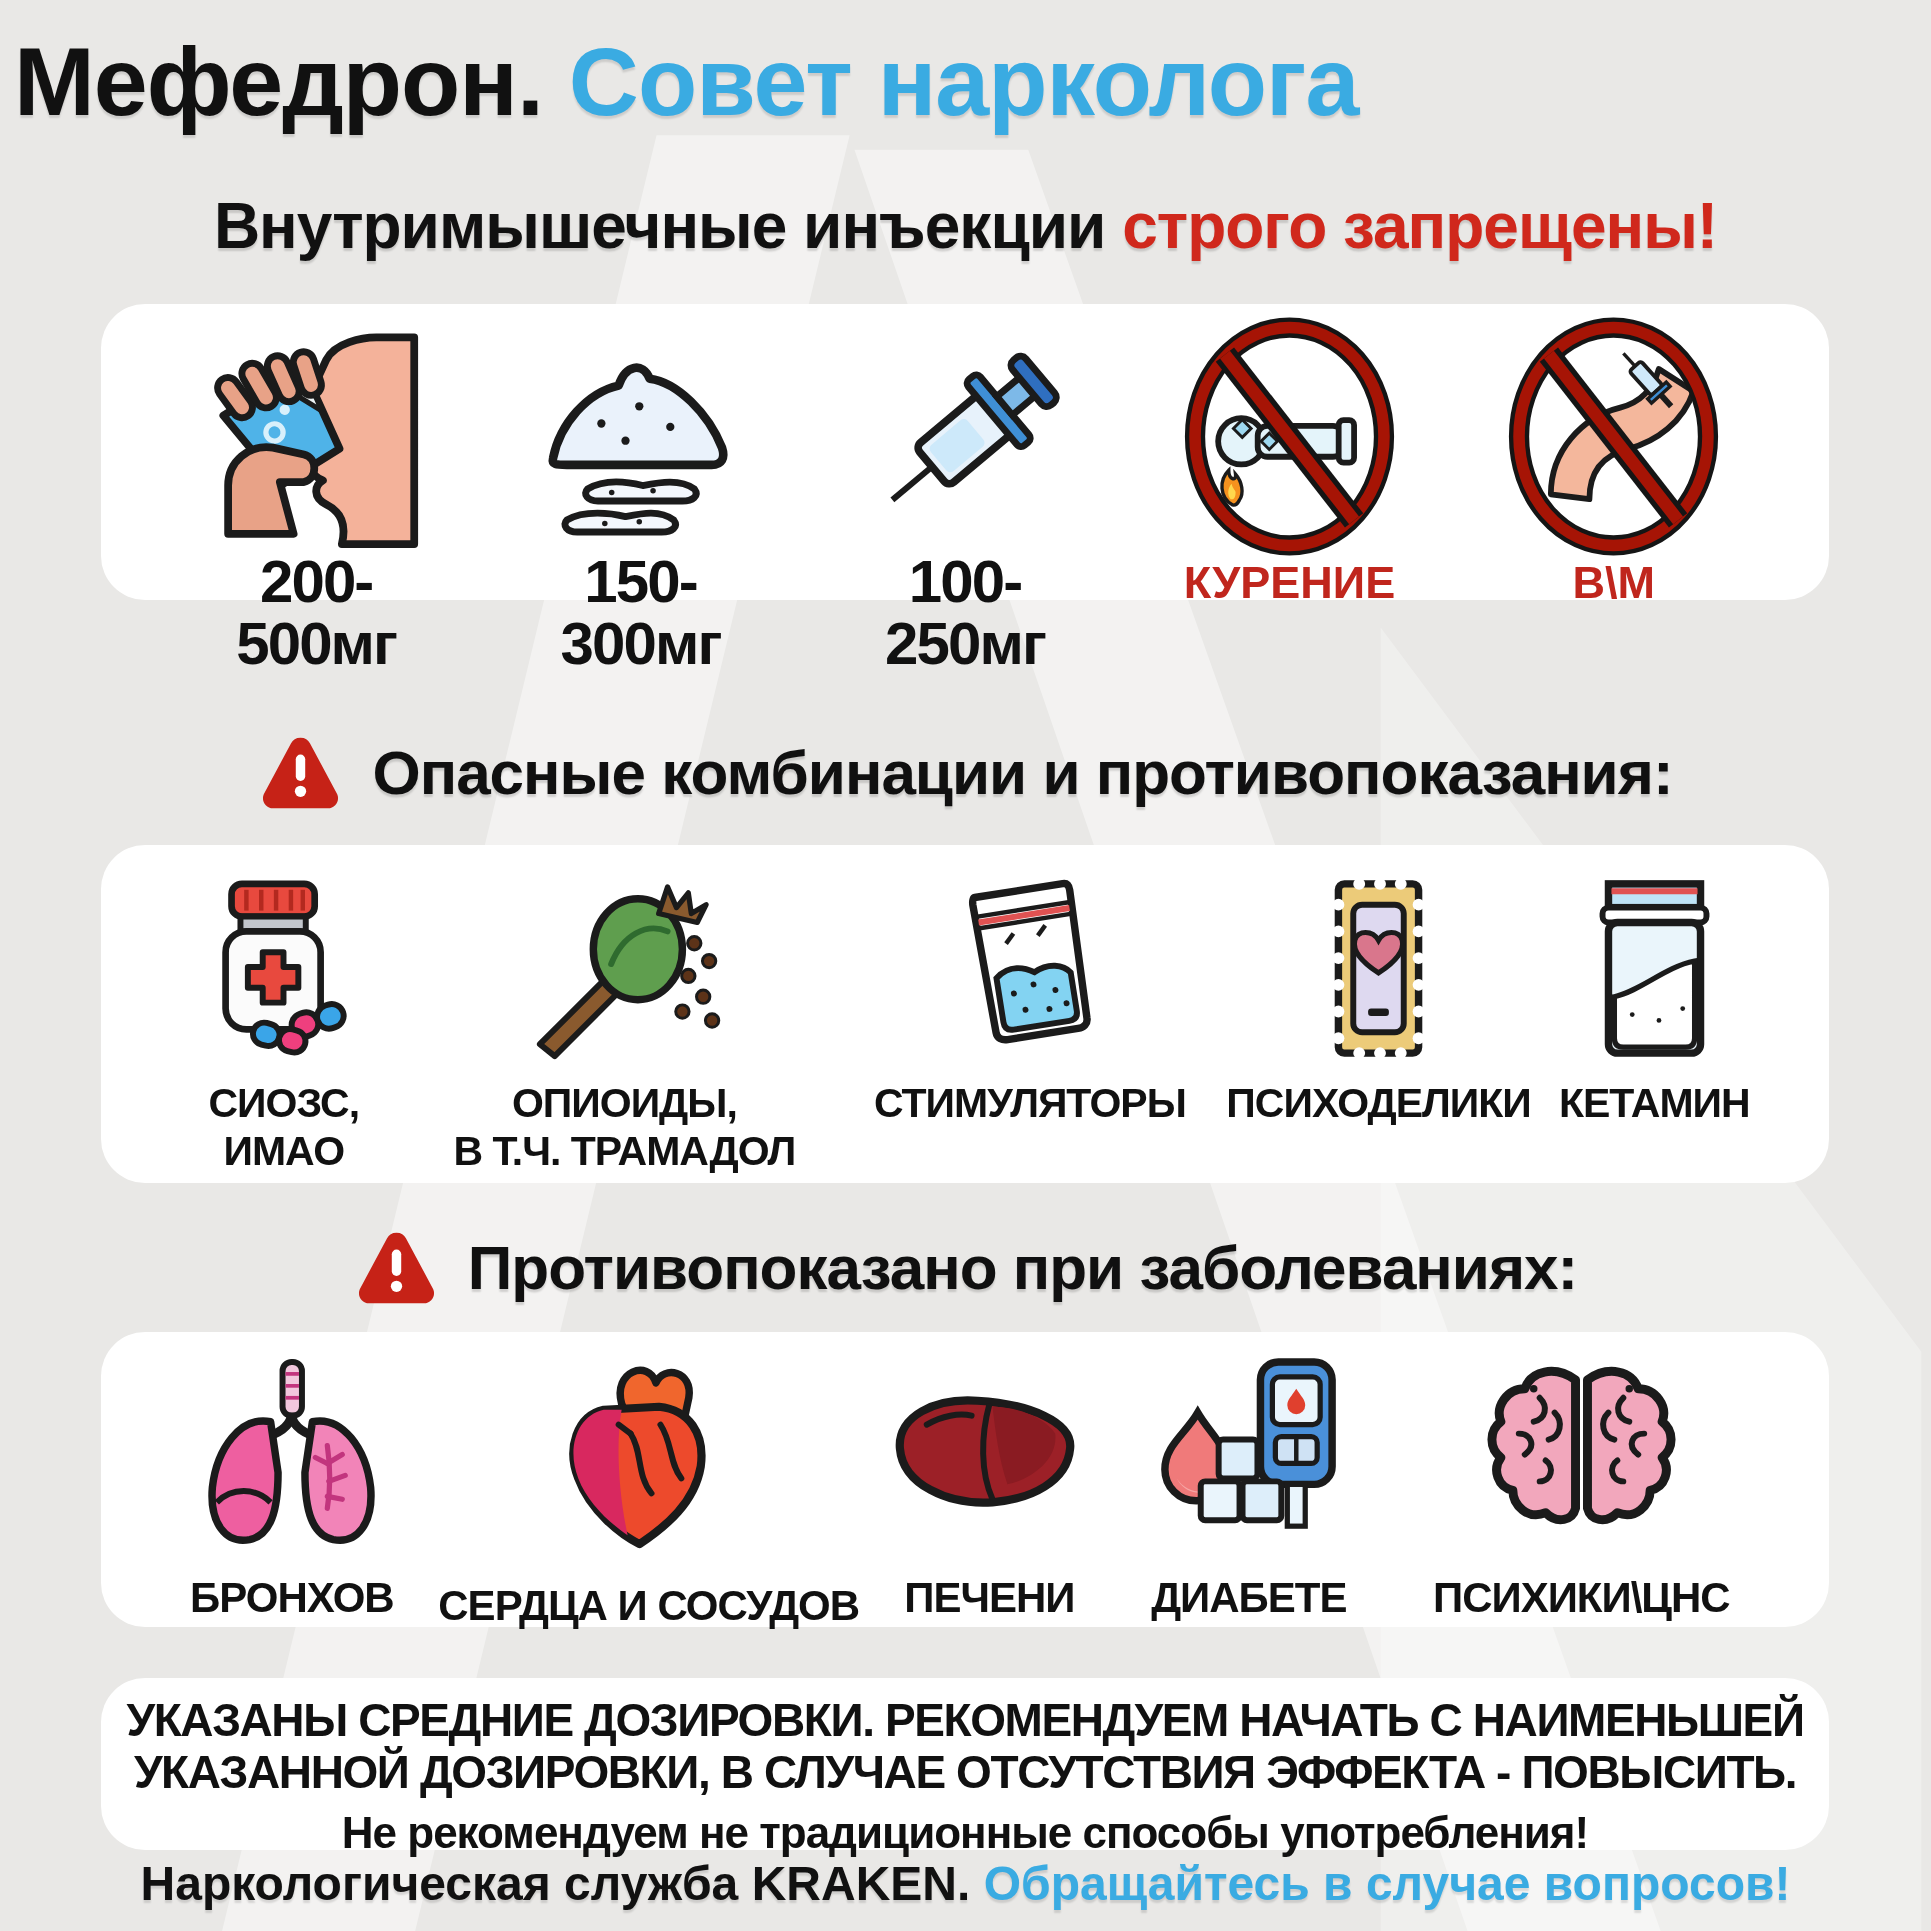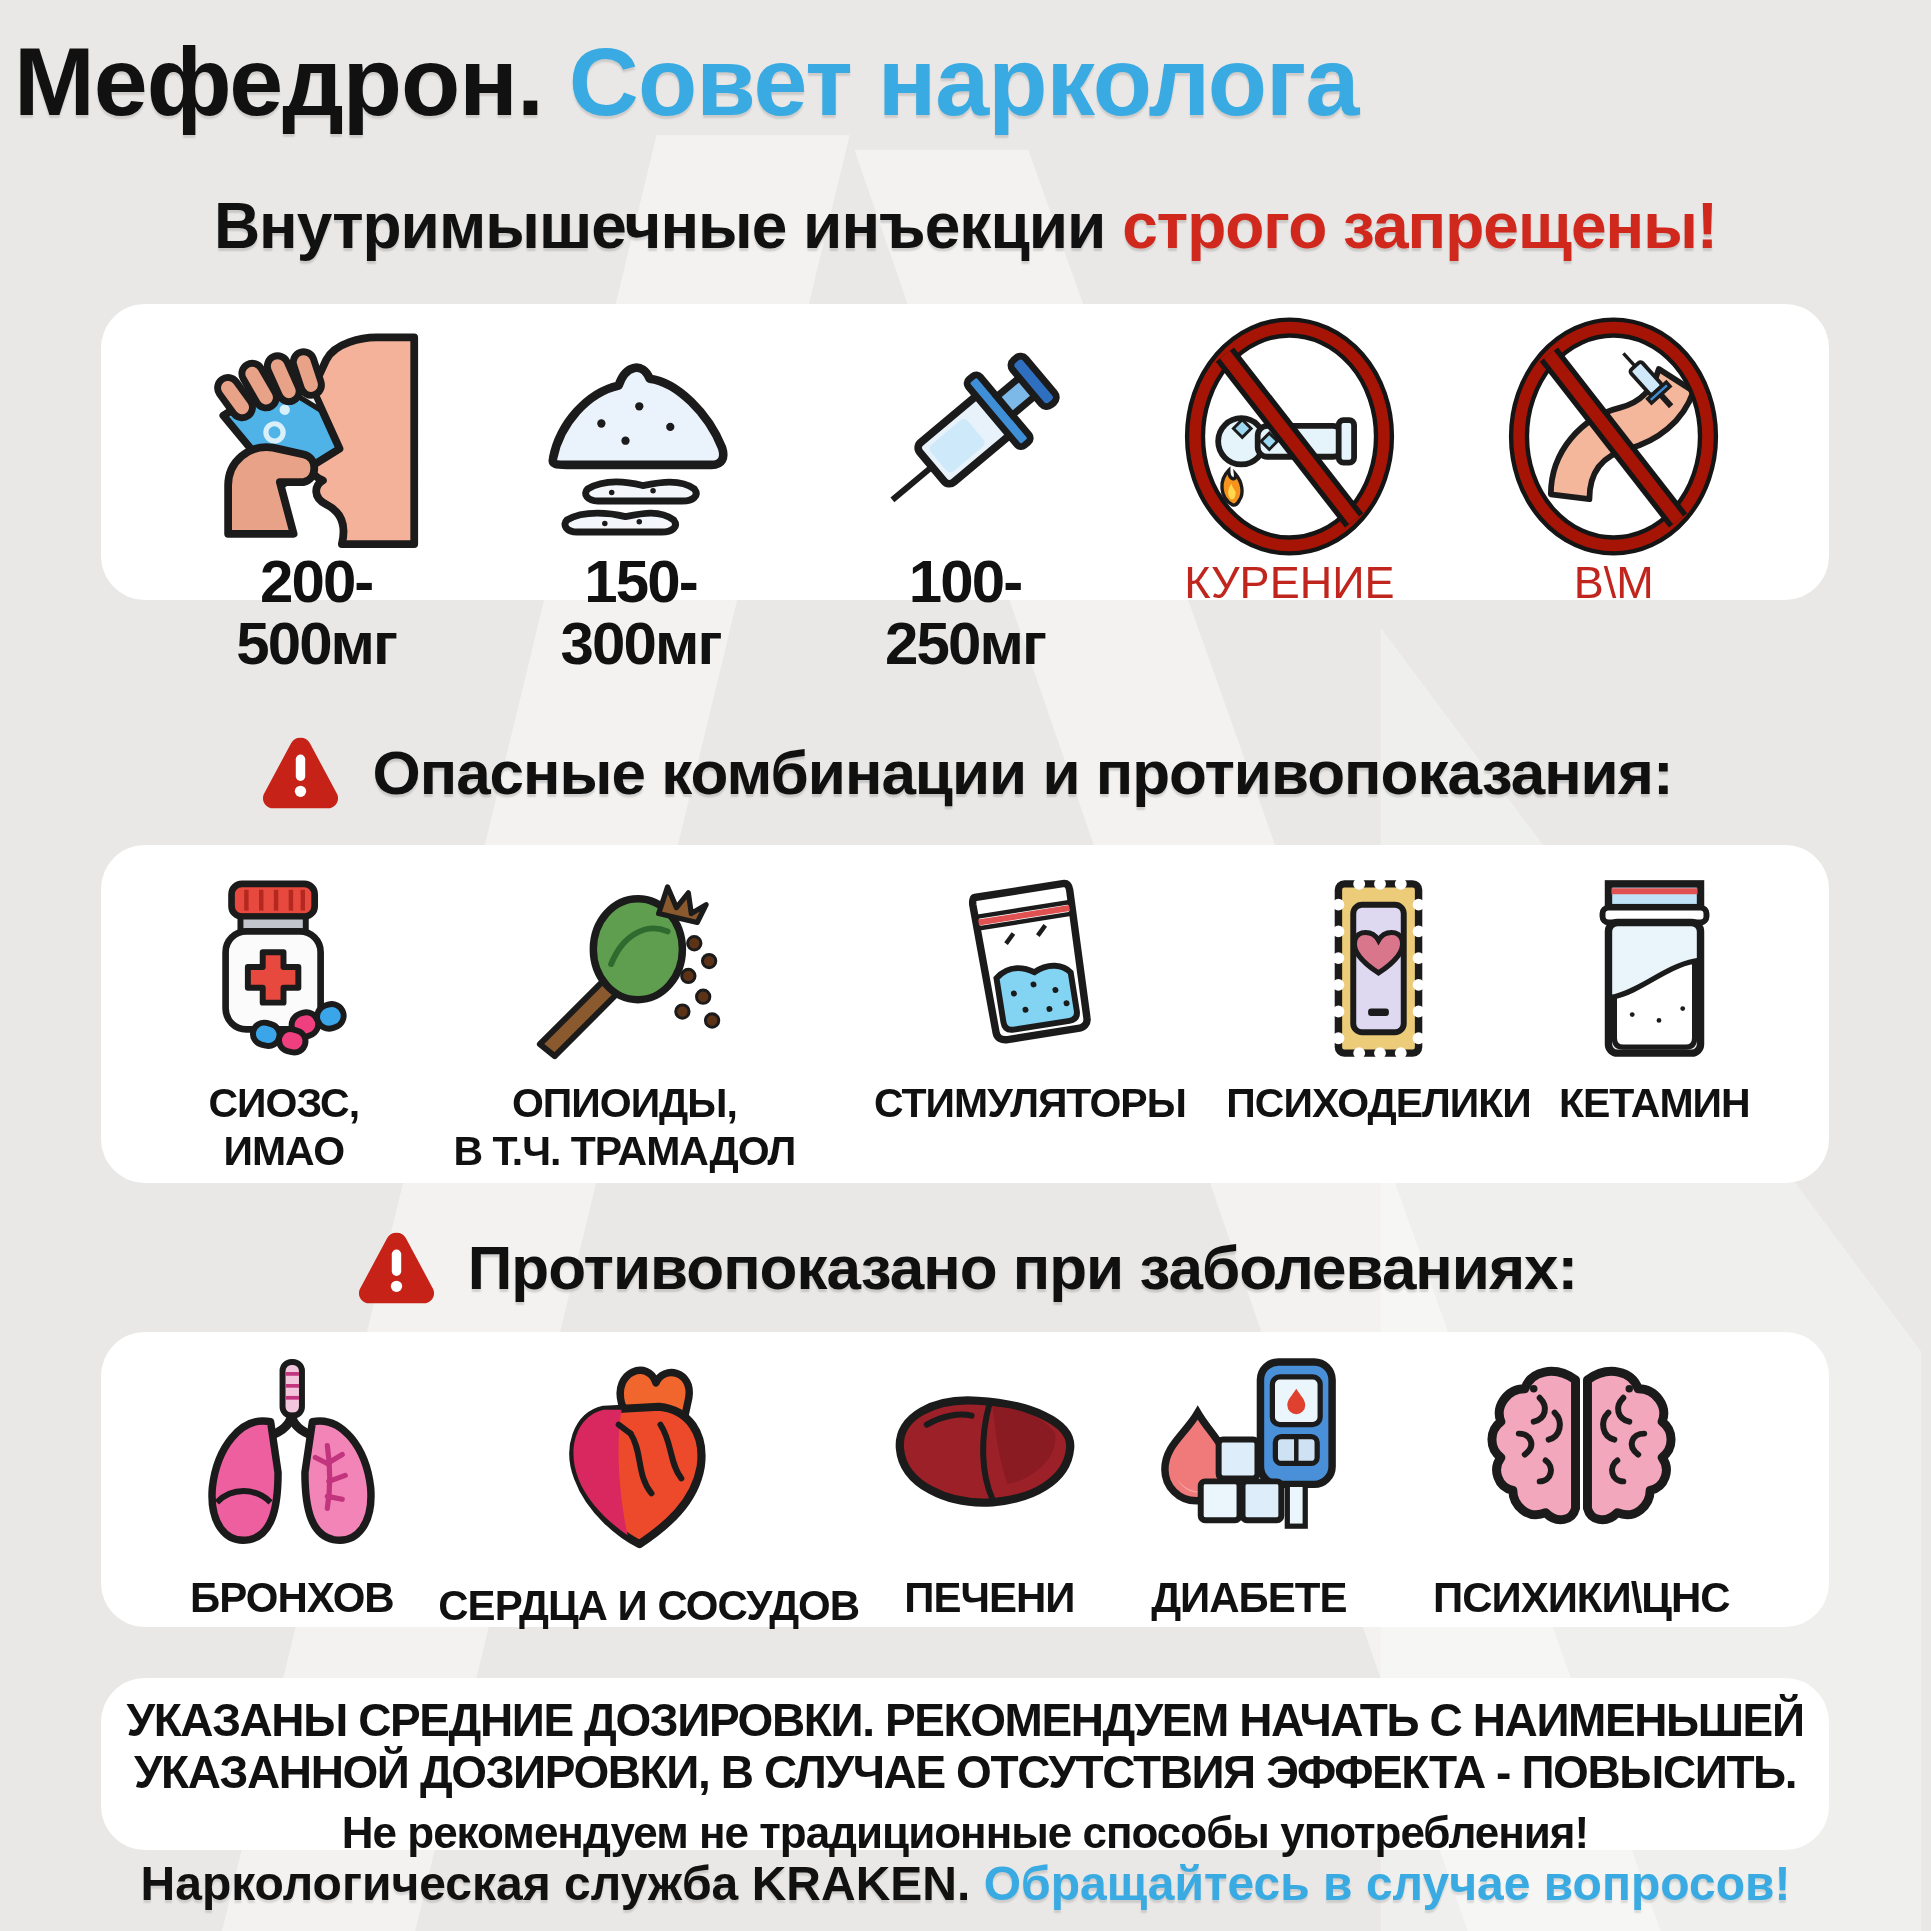--- a/index.html
+++ b/index.html
@@ -14,21 +14,21 @@
   .t-blue{color:#3aabe2;}
   .t-red{color:#d0281c;}
   .subtitle{top:189px;left:0;width:100%;text-align:center;font-size:64px;font-weight:bold;letter-spacing:-1px;color:#111;white-space:nowrap;text-shadow:0 2.9px 1.9px rgba(0,0,0,0.14);}
   .row{display:flex;height:100%;padding:0 53px;}
   .col{display:flex;flex-direction:column;align-items:center;flex:1;}
   .icon-area{display:flex;align-items:flex-end;justify-content:center;}
   .dosage-card{top:304px;height:296px;padding-top:23px;}
   .dosage-card .icon-area{height:230px;}
   .dosage-card .lbl-area{height:141px;display:flex;flex-direction:column;justify-content:flex-end;align-items:center;padding-bottom:9.7px;box-sizing:border-box;}
   .dose{font-size:60px;font-weight:bold;color:#111;line-height:1.04;text-align:center;letter-spacing:-1.9px;}
-  .route{font-size:45px;font-weight:normal;color:#c0261d;letter-spacing:0;padding-bottom:5.8px;}
+  .route{font-size:45px;font-weight:bold;color:#c0261d;letter-spacing:0;padding-bottom:5.8px;}
   .section-heading{position:absolute;left:0;width:100%;display:flex;justify-content:center;align-items:center;gap:29px;z-index:1;}
   .heading-text{font-size:62px;font-weight:bold;color:#101010;letter-spacing:-1px;white-space:nowrap;text-shadow:0 2.9px 1.9px rgba(0,0,0,0.14);}
   .sh1{top:722px;height:100px;}
   .sh2{top:1217px;height:100px;}
   .combos-card{top:845px;height:338px;padding-top:25px;}
   .combos-card .icon-area{height:195px;}
   .combo-lbl{margin-top:13.5px;font-size:41px;font-weight:bold;color:#111;line-height:1.18;text-align:center;letter-spacing:-1px;white-space:nowrap;}
   .diseases-card{top:1332px;height:295px;padding-top:21px;}
   .diseases-card .icon-area{height:209px;}
   .disease-lbl{margin-top:11.6px;font-size:42px;font-weight:bold;color:#111;text-align:center;letter-spacing:-1px;white-space:nowrap;}

